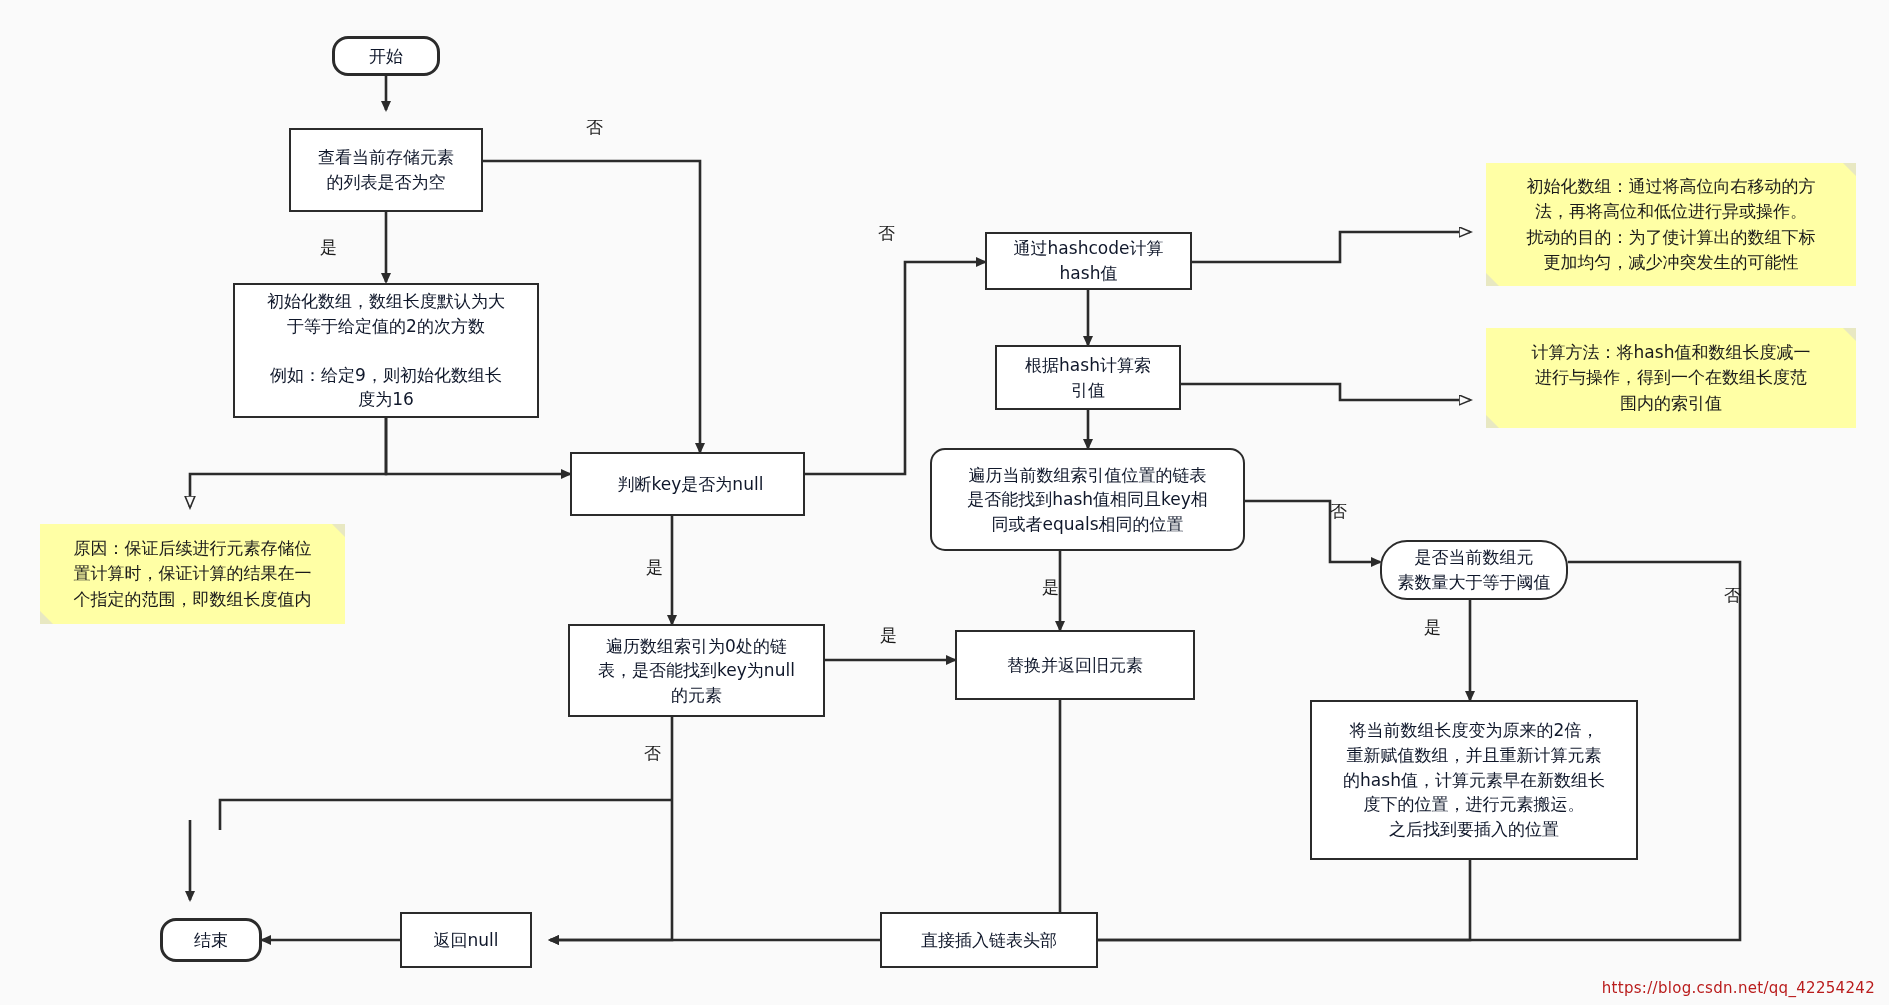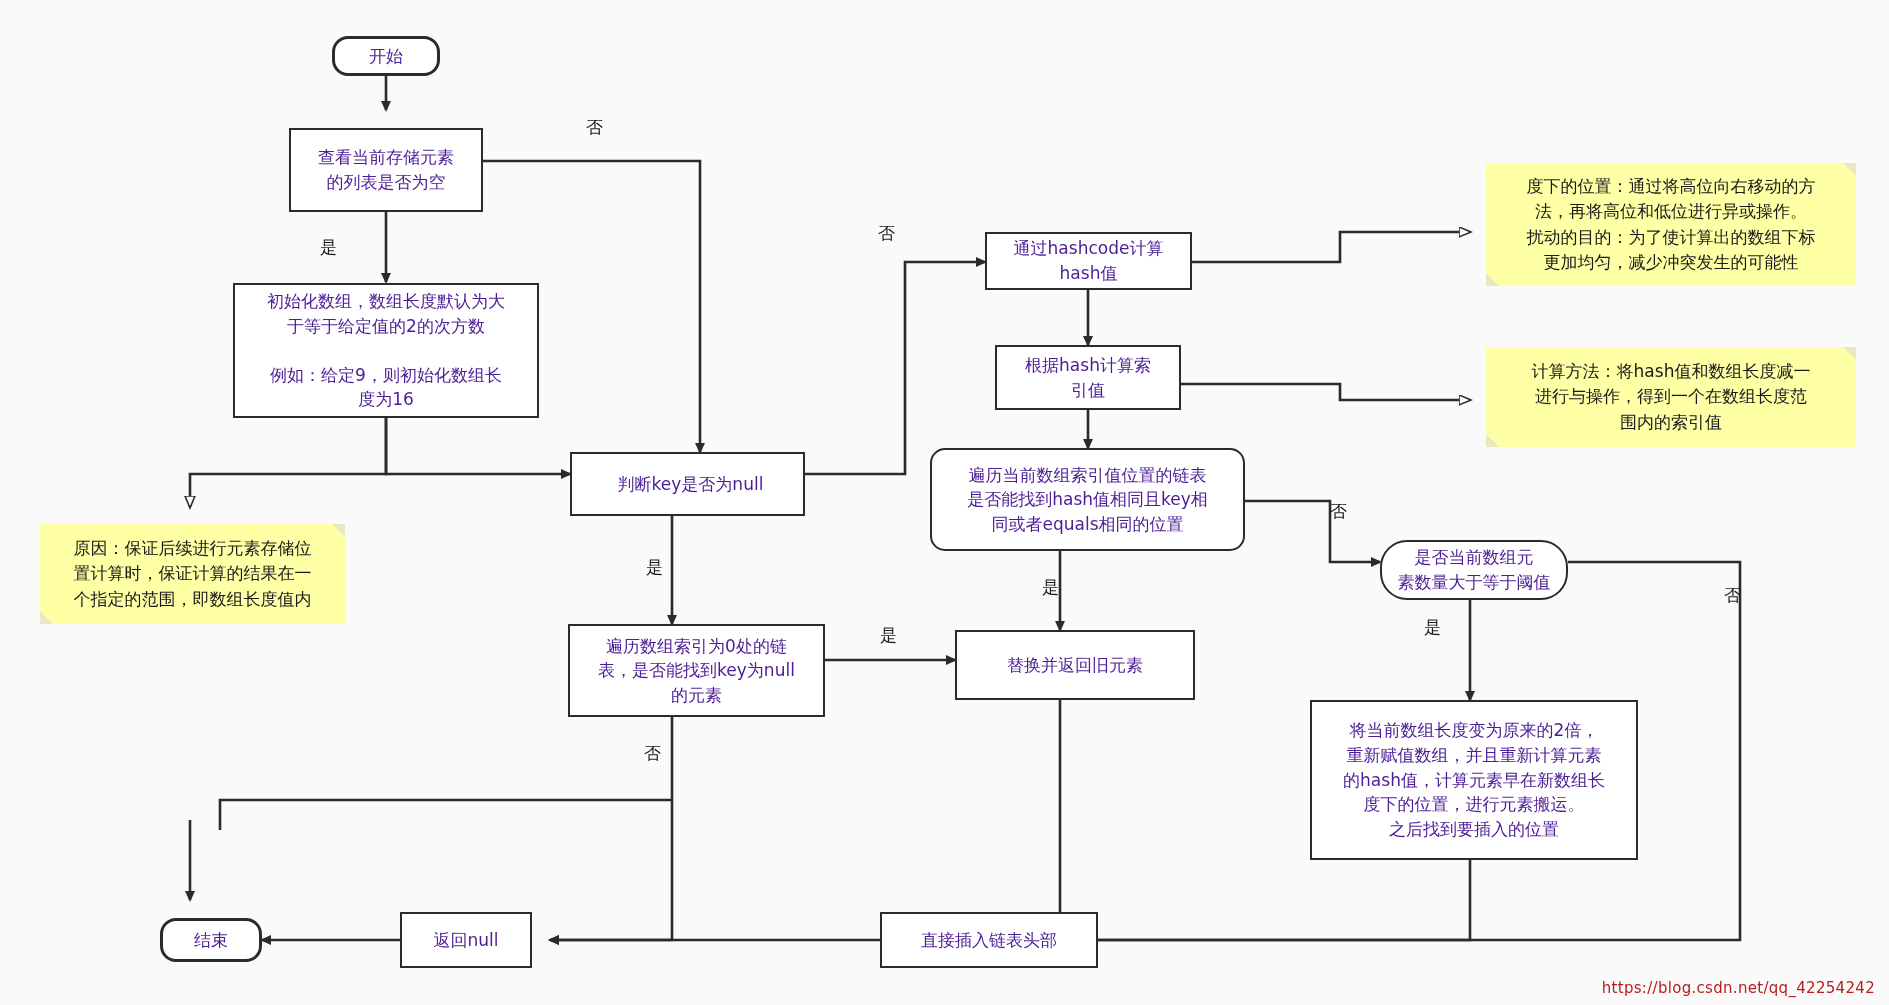--- a/index.html
+++ b/index.html
@@ -19,21 +19,21 @@
   }
   .node {
     position: absolute;
     box-sizing: border-box;
     display: flex;
     align-items: center;
     justify-content: center;
     text-align: center;
     background: #ffffff;
     border: 2px solid #2b2b2b;
-    color: #4c1d95;
+    color: #0f172a;
     font-size: 17px;
     line-height: 1.45;
     padding: 6px 10px;
     white-space: pre-line;
   }
   .terminator {
     border-radius: 16px;
     border-width: 3px;
   }
   .note {
@@ -225,27 +225,27 @@
     <span>返回null</span>
   </div>
 
   <div class="node terminator" style="left:160px; top:918px; width:102px; height:44px;">
     <span>结束</span>
   </div>
 
   <div class="note" style="left:1486px; top:163px; width:370px; height:123px;">
     <span class="foldtop"></span>
     <span class="foldbot"></span>
-    <span>度下的位置：通过将高位向右移动的方
+    <span>初始化数组：通过将高位向右移动的方
 法，再将高位和低位进行异或操作。
 扰动的目的：为了使计算出的数组下标
 更加均匀，减少冲突发生的可能性</span>
   </div>
 
-  <div class="note" style="left:1486px; top:347px; width:370px; height:100px;">
+  <div class="note" style="left:1486px; top:328px; width:370px; height:100px;">
     <span class="foldtop"></span>
     <span class="foldbot"></span>
     <span>计算方法：将hash值和数组长度减一
 进行与操作，得到一个在数组长度范
 围内的索引值</span>
   </div>
 
   <div class="note" style="left:40px; top:524px; width:305px; height:100px;">
     <span class="foldtop"></span>
     <span class="foldbot"></span>

